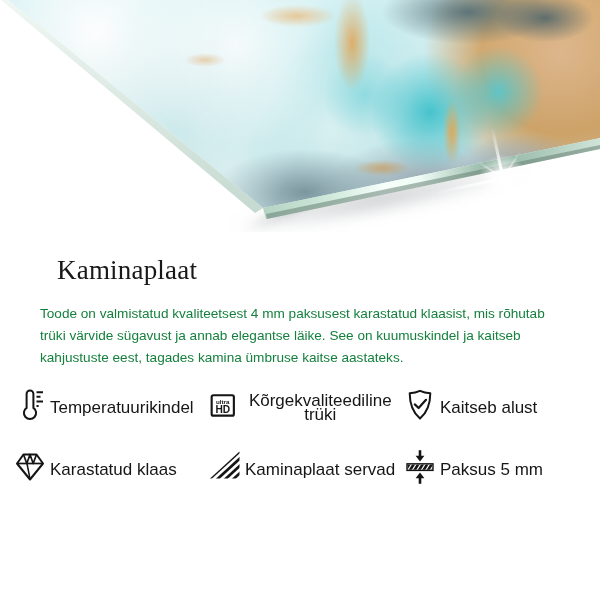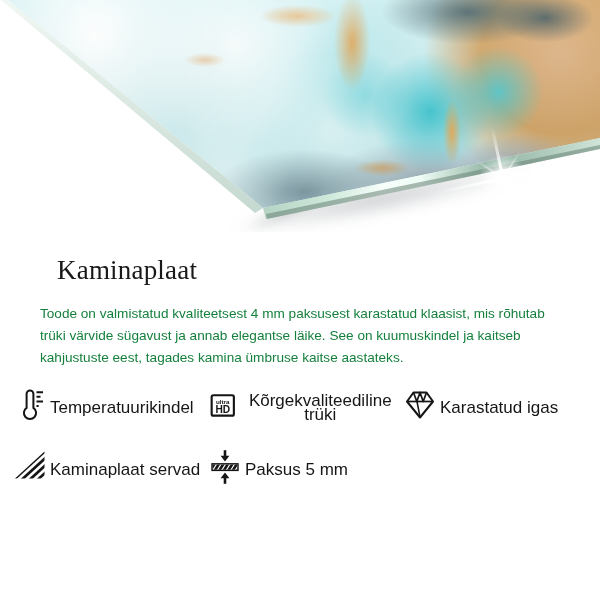--- a/index.html
+++ b/index.html
@@ -121,29 +121,36 @@
 
     <div class="feature">
       <svg viewBox="0 0 40 40">
         <rect class="ic" x="7.5" y="9" width="25" height="23" rx="2" style="stroke-width:2.4"></rect>
         <text x="20" y="18.8" text-anchor="middle" font-family="Liberation Sans, sans-serif" font-size="7" font-weight="bold" fill="#151515">ultra</text>
         <text x="20" y="29.4" text-anchor="middle" font-family="Liberation Sans, sans-serif" font-size="11.5" font-weight="bold" fill="#151515">HD</text>
       </svg>
       <span class="label">Kõrgekvaliteediline trüki</span>
     </div>
 
+    <div class="feature">
+      <svg viewBox="0 0 40 40">
+        <path class="ic" style="stroke-linejoin:round" d="M20 5.8 C22.8 7.1 26.3 8 30.3 8.2 C30.3 17.8 27.4 27.2 20 33.6 C12.6 27.2 9.7 17.8 9.7 8.2 C13.7 8 17.2 7.1 20 5.8 Z"></path>
+        <polyline class="ic" style="stroke-width:2.2;stroke-linecap:round;stroke-linejoin:round" points="14.8,19.4 18.6,23 26,14.8"></polyline>
+      </svg>
+      <span class="label">Kaitseb alust</span>
+    </div>
 
     <div class="feature">
       <svg viewBox="0 0 40 40">
         <polygon class="ic" style="stroke-linejoin:round" points="13.5,7.5 26.5,7.5 33,16.5 20,32.5 7,16.5"></polygon>
         <path class="ic" style="stroke-width:1.7" d="M7 16.5 H33"></path>
         <path class="ic" style="stroke-width:1.7;stroke-linejoin:round" d="M13.5 7.5 L16.8 16.5 L20 7.5 L23.2 16.5 L26.5 7.5"></path>
         <path class="ic" style="stroke-width:1.5" d="M17 16.5 L20 32"></path>
       </svg>
-      <span class="label">Karastatud igas</span>
+      <span class="label">Karastatud klaas</span>
     </div>
 
     <div class="feature">
       <svg viewBox="0 0 40 40">
         <defs>
           <clipPath id="triClip">
               <polygon points="5,31.5 34.5,4.5 34.5,31.5"></polygon>
             </clipPath>
         </defs>
         <g clip-path="url(#triClip)">

